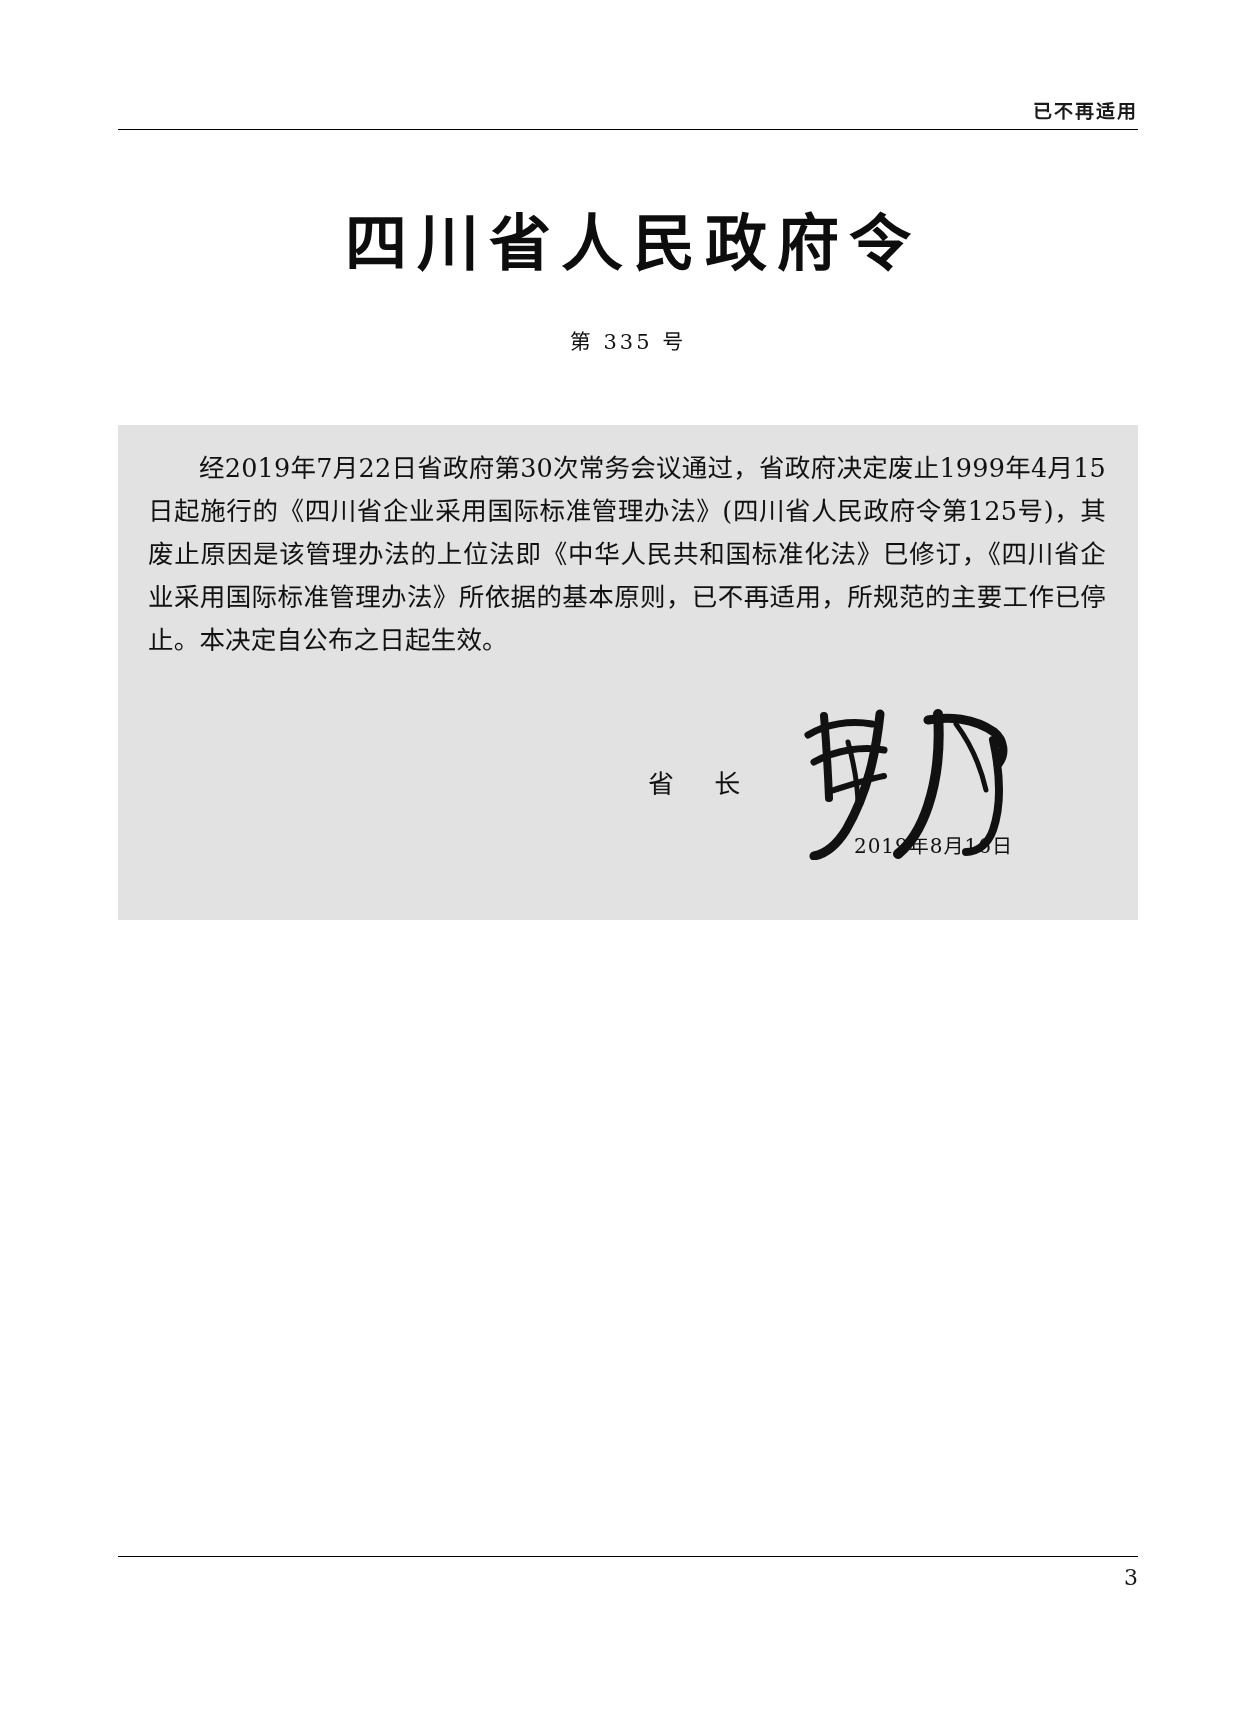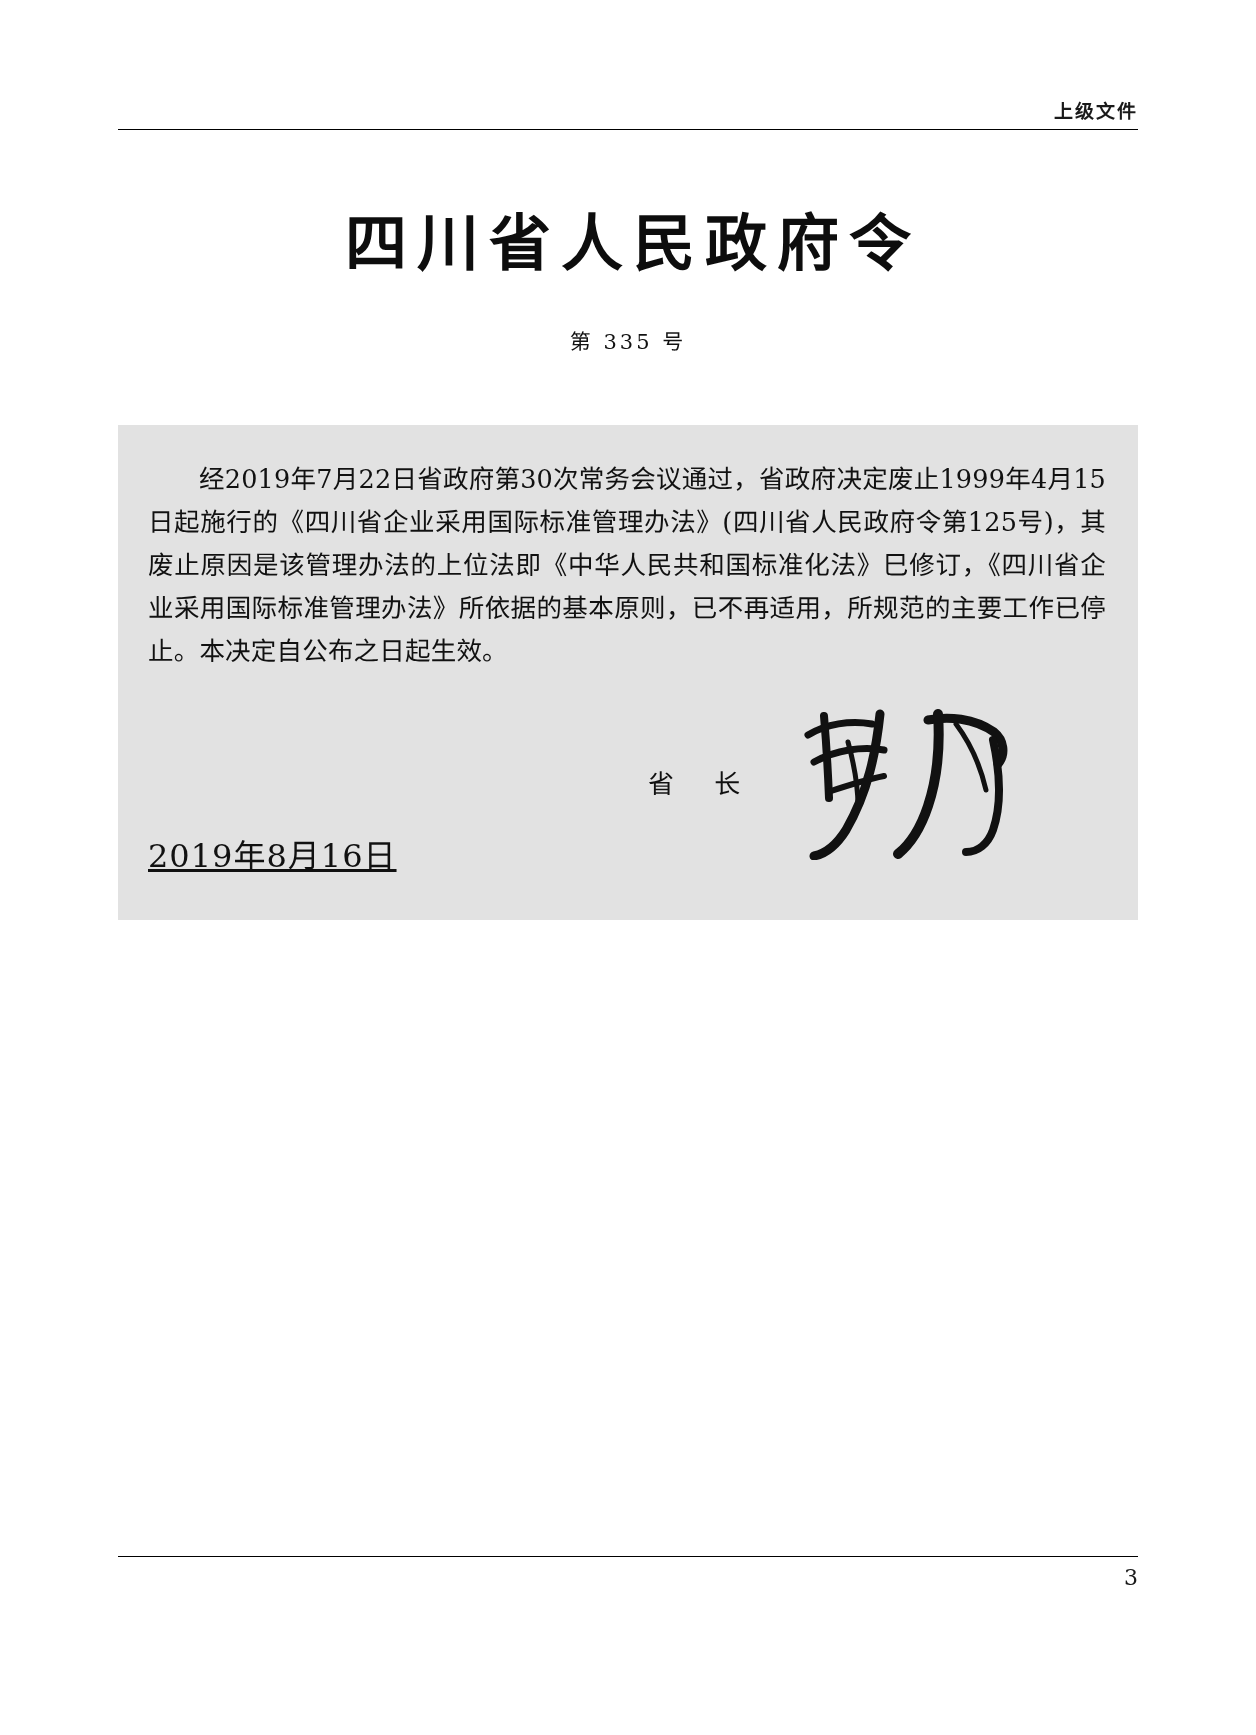--- a/index.html
+++ b/index.html
@@ -77,21 +77,21 @@
     top: 425px;
     width: 1020px;
     height: 495px;
     background: #e2e2e2;
     box-sizing: border-box;
   }
 
   .body-text {
     position: absolute;
     left: 30px;
-    top: 33px;
+    top: 22px;
     width: 958px;
     font-size: 25.5px;
     line-height: 43px;
     letter-spacing: 0.2px;
     text-align: justify;
     text-justify: inter-ideograph;
     text-indent: 51px;
     color: #111111;
   }
 
@@ -119,25 +119,24 @@
     width: 240px;
     height: 180px;
   }
   .signature svg { display: block; }
 
   .sign-date {
     position: absolute;
     left: 30px;
     top: 405px;
     width: 865px;
-    text-align: left;
-    font-size: 32px;
+    text-align: right;
+    font-size: 20px;
     letter-spacing: 1px;
     color: #111111;
-    text-decoration: underline;
   }
 
   
   .footer {
     position: absolute;
     left: 118px;
     top: 1556px;
     width: 1020px;
   }
   .footer-rule {
@@ -152,21 +151,21 @@
     color: #1a1a1a;
     padding-top: 8px;
   }
 </style>
 </head>
 <body>
 
 <div class="page">
 
   <div class="header">
-    <div class="header-text">上级文件</div>
+    <div class="header-text">已不再适用</div>
     <div class="header-rule"></div>
   </div>
 
   <div class="title-block">
     <div class="doc-title">四川省人民政府令</div>
     <div class="doc-number">第 335 号</div>
   </div>
 
   <div class="panel">
 

